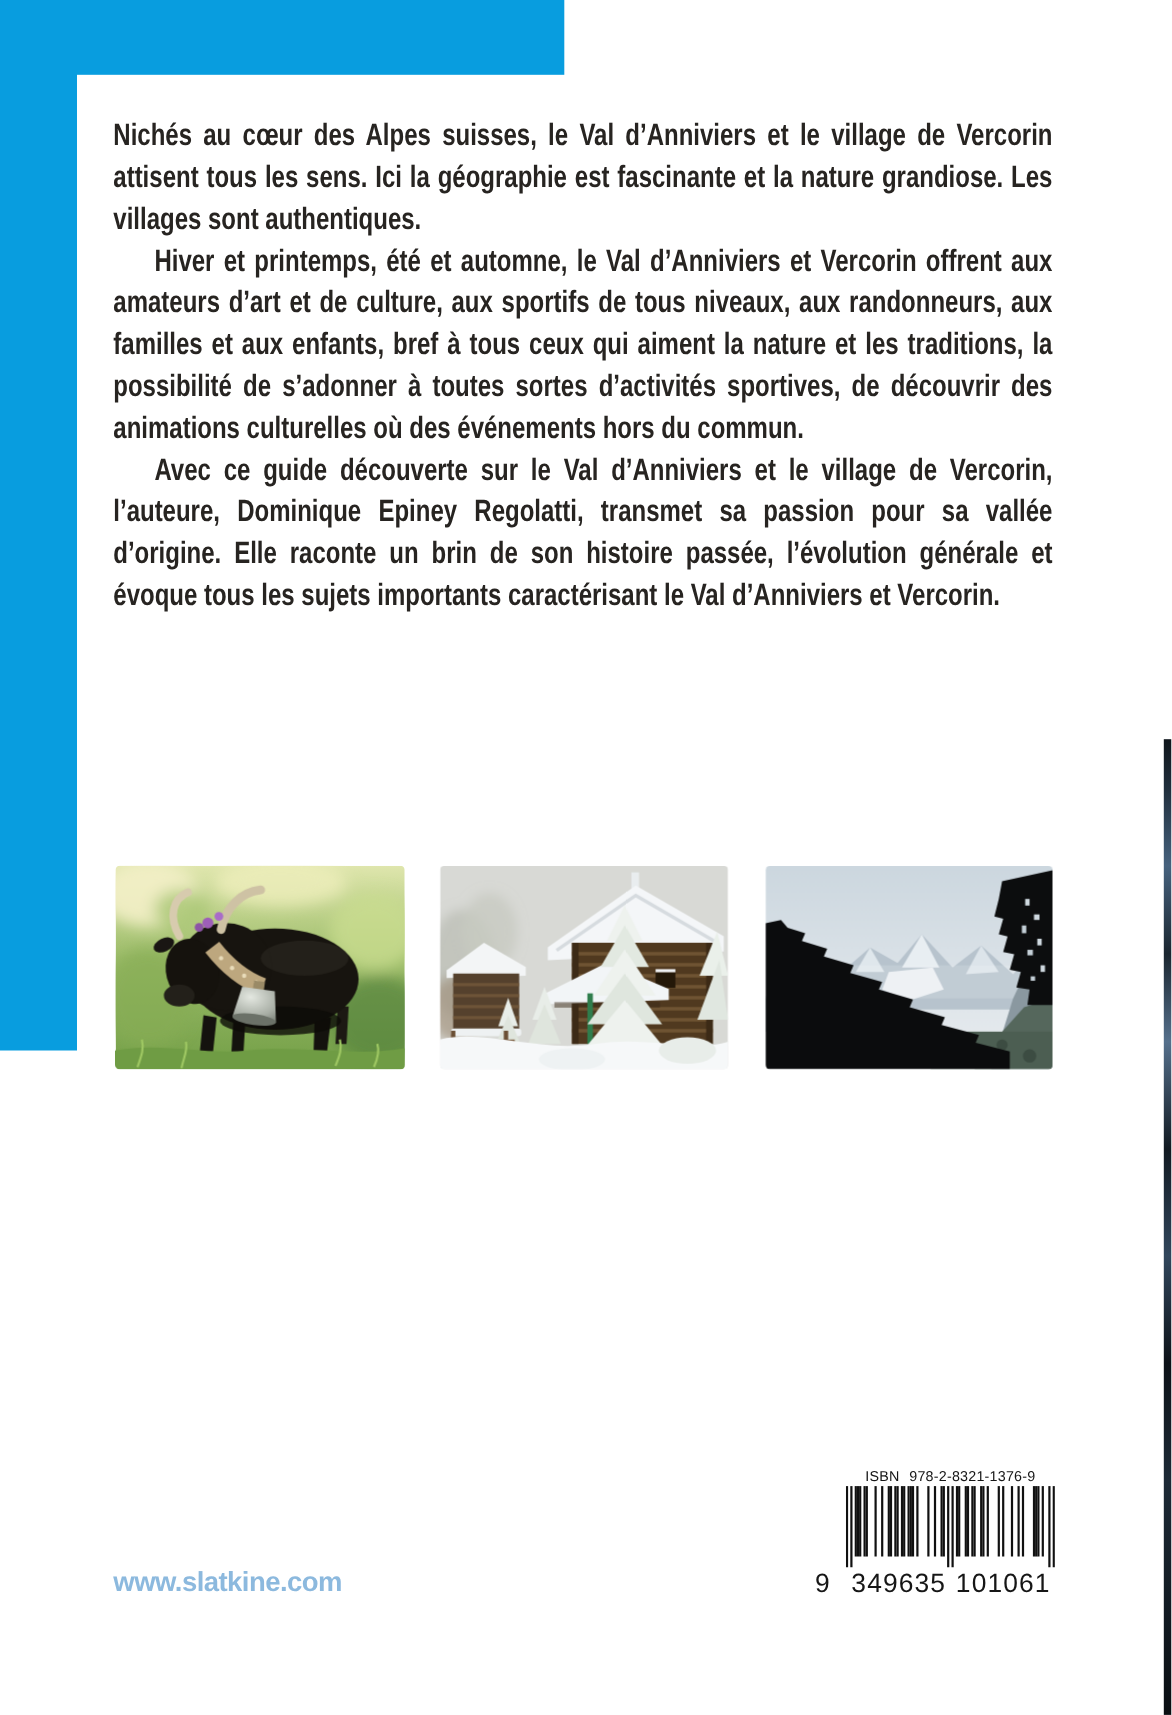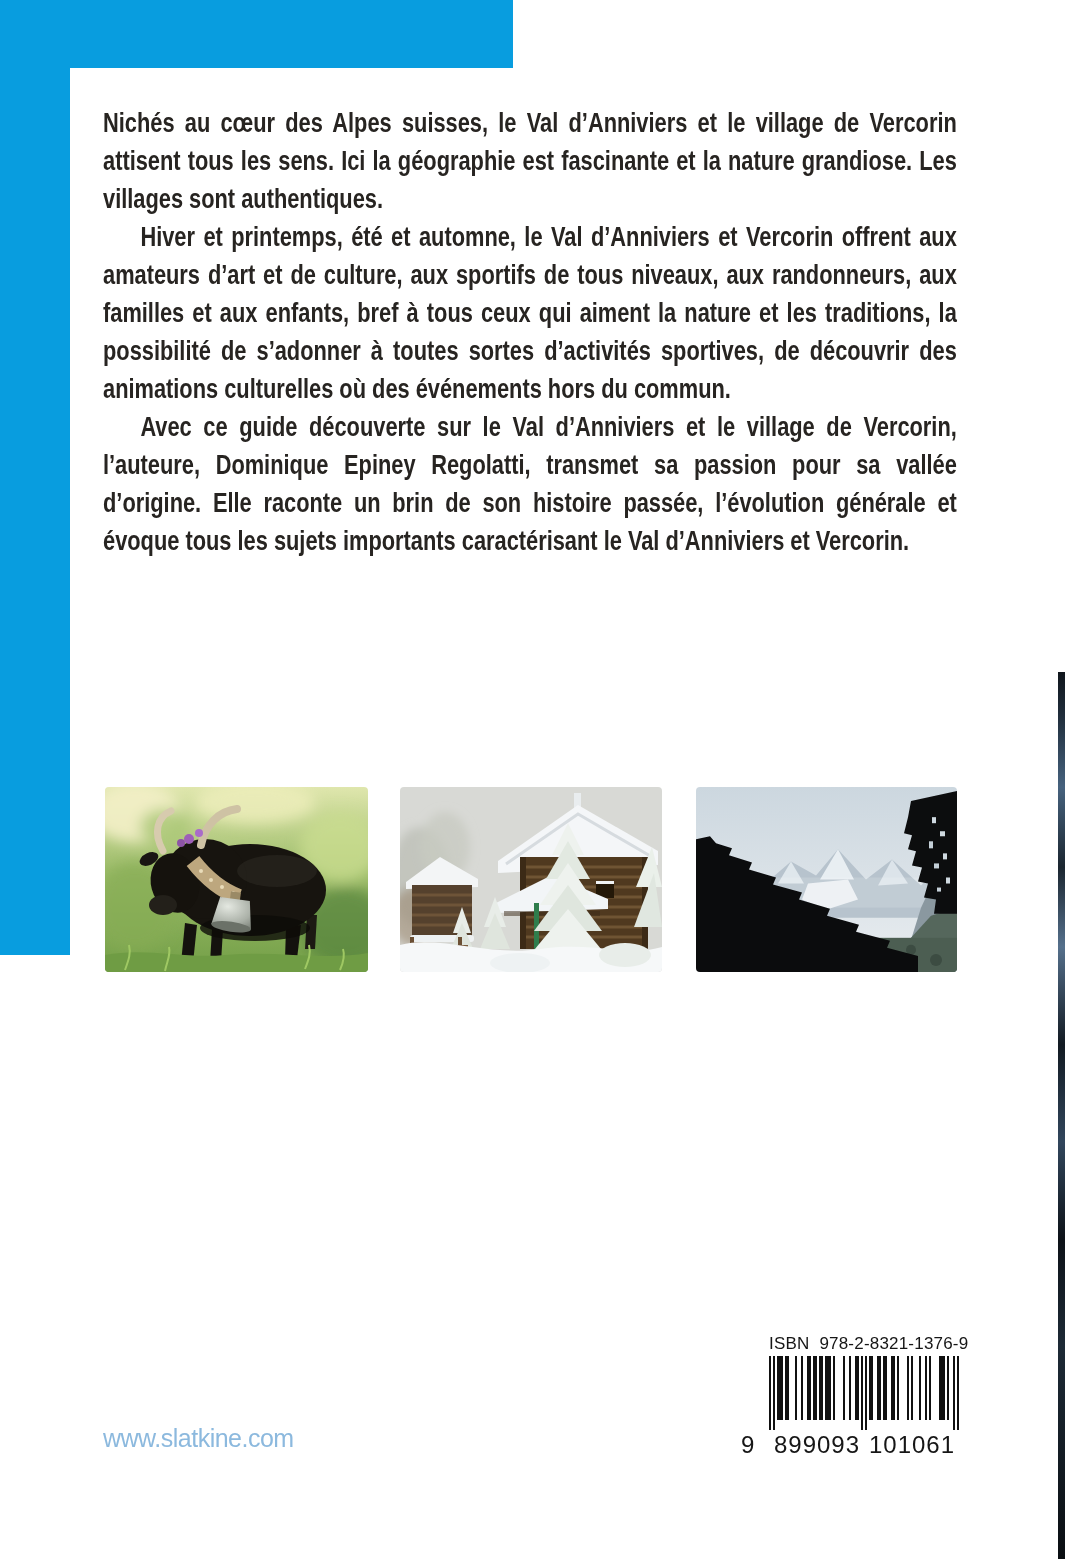--- a/index.html
+++ b/index.html
@@ -29,30 +29,30 @@
   
   .sliver{
     left:1058px;top:672px;width:7px;height:887px;
     background:linear-gradient(180deg,#10161c 0%,#202e3c 5%,#46627e 13%,#1b2630 22%,
       #55708c 31%,#121a22 42%,#31465c 53%,#0d1218 64%,#1d2a36 76%,#0a0e12 100%);
   }
   
   .barcode{left:741px;top:1334px;width:220px;color:#161616;}
   .isbn-label{
     margin-left:28px;width:190px;text-align:center;white-space:nowrap;
-    font-size:17px;letter-spacing:0.2px;word-spacing:5px;
+    font-size:13px;letter-spacing:0.2px;word-spacing:5px;
   }
   .bars{display:block;margin:2px 0 0 28px;width:190px;height:74px;}
   .bc-digits{display:flex;margin-top:1px;font-size:24px;}
   .bc-digits .g0{width:28px;}
   .bc-digits .g1{width:96px;text-align:center;letter-spacing:1px;}
   .bc-digits .g2{width:94px;text-align:center;letter-spacing:1px;}
   
   .website{
-    left:103px;top:1424px;font-size:25px;font-weight:normal;
+    left:103px;top:1424px;font-size:25px;font-weight:bold;
     letter-spacing:-0.5px;color:#8cb9de;
   }
 </style>
 </head>
 <body>
 
 <div class="abs bar-top"></div>
 <div class="abs bar-left"></div>
 
 <div class="abs copy">
@@ -253,18 +253,18 @@
         <rect x="170" y="0" width="2" height="64"></rect>
         <rect x="172" y="0" width="2" height="64"></rect>
         <rect x="174" y="0" width="2" height="64"></rect>
         <rect x="178" y="0" width="2" height="64"></rect>
         <rect x="184" y="0" width="2" height="74"></rect>
         <rect x="188" y="0" width="2" height="74"></rect>
       </g>
     </svg>
   <div class="bc-digits">
     <span class="g0">9</span>
-    <span class="g1">899093</span>
+    <span class="g1">349635</span>
     <span class="g2">101061</span>
   </div>
 </div>
 
 <div class="abs website">www.slatkine.com</div>
 
 </body></html>

